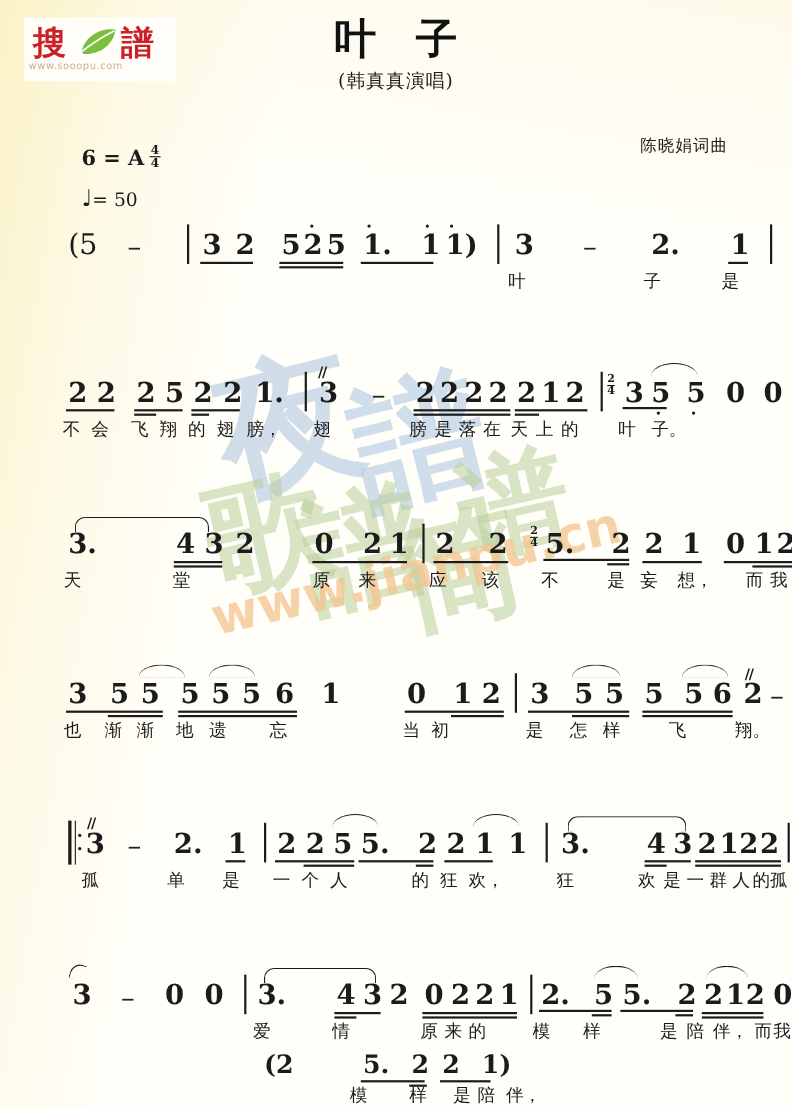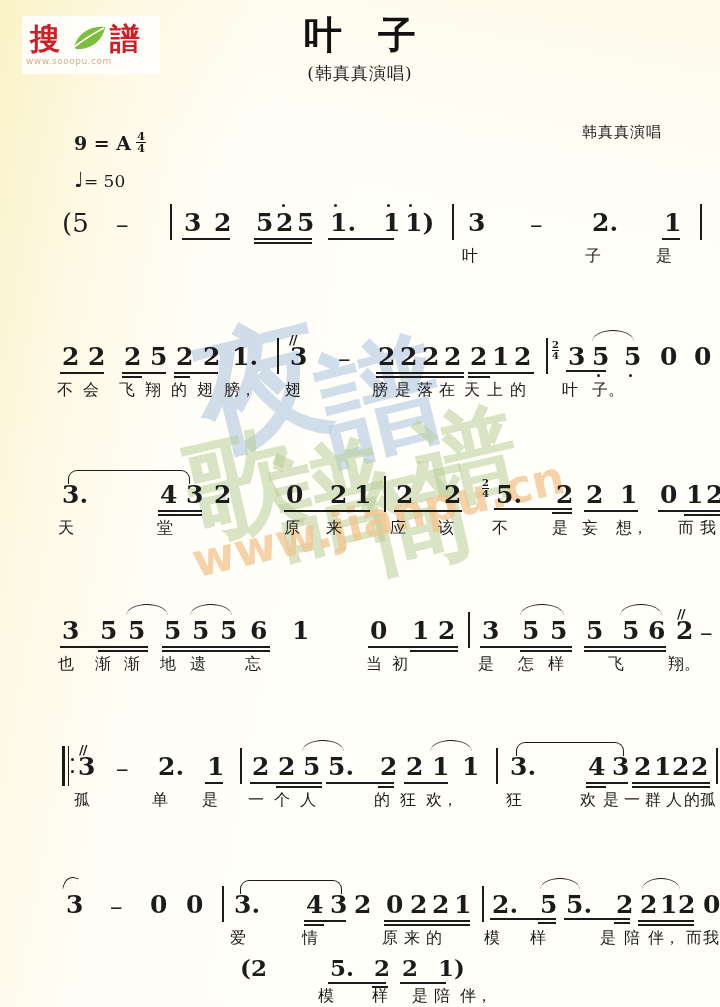--- a/index.html
+++ b/index.html
@@ -109,24 +109,24 @@
   <svg class="logo-leaf" viewBox="0 0 34 26">
     <path d="M2 22 C6 6 22 0 33 2 C31 16 18 25 4 24 Z" fill="#7cbe3d"></path>
     <path d="M2 22 C10 16 22 8 32 3" stroke="#ffffff" stroke-width="1.6" fill="none"></path>
   </svg>
   <span class="logo-cn" style="left:88px;">譜</span>
   <span class="logo-url">www.sooopu.com</span>
 </div>
 
 <div id="title">叶子</div>
 <div id="subtitle">(韩真真演唱)</div>
-<div id="composer">韩真真演唱</div>
+<div id="composer">陈晓娟词曲</div>
 
 <div id="keysig">
-  <span>9 = A</span><span class="frac"><span class="num">4</span><span class="den">4</span></span>
+  <span>6 = A</span><span class="frac"><span class="num">4</span><span class="den">4</span></span>
 </div>
 
 <div id="tempo">
   <span class="q">♩</span><span>=</span> <span>50</span>
 </div>
 
 <div class="stave" style="top:196px;">
   <div class="notes">
     <span class="paren" style="left:62px;">(5</span>
     <span class="dash" style="left:116px;">–</span>

